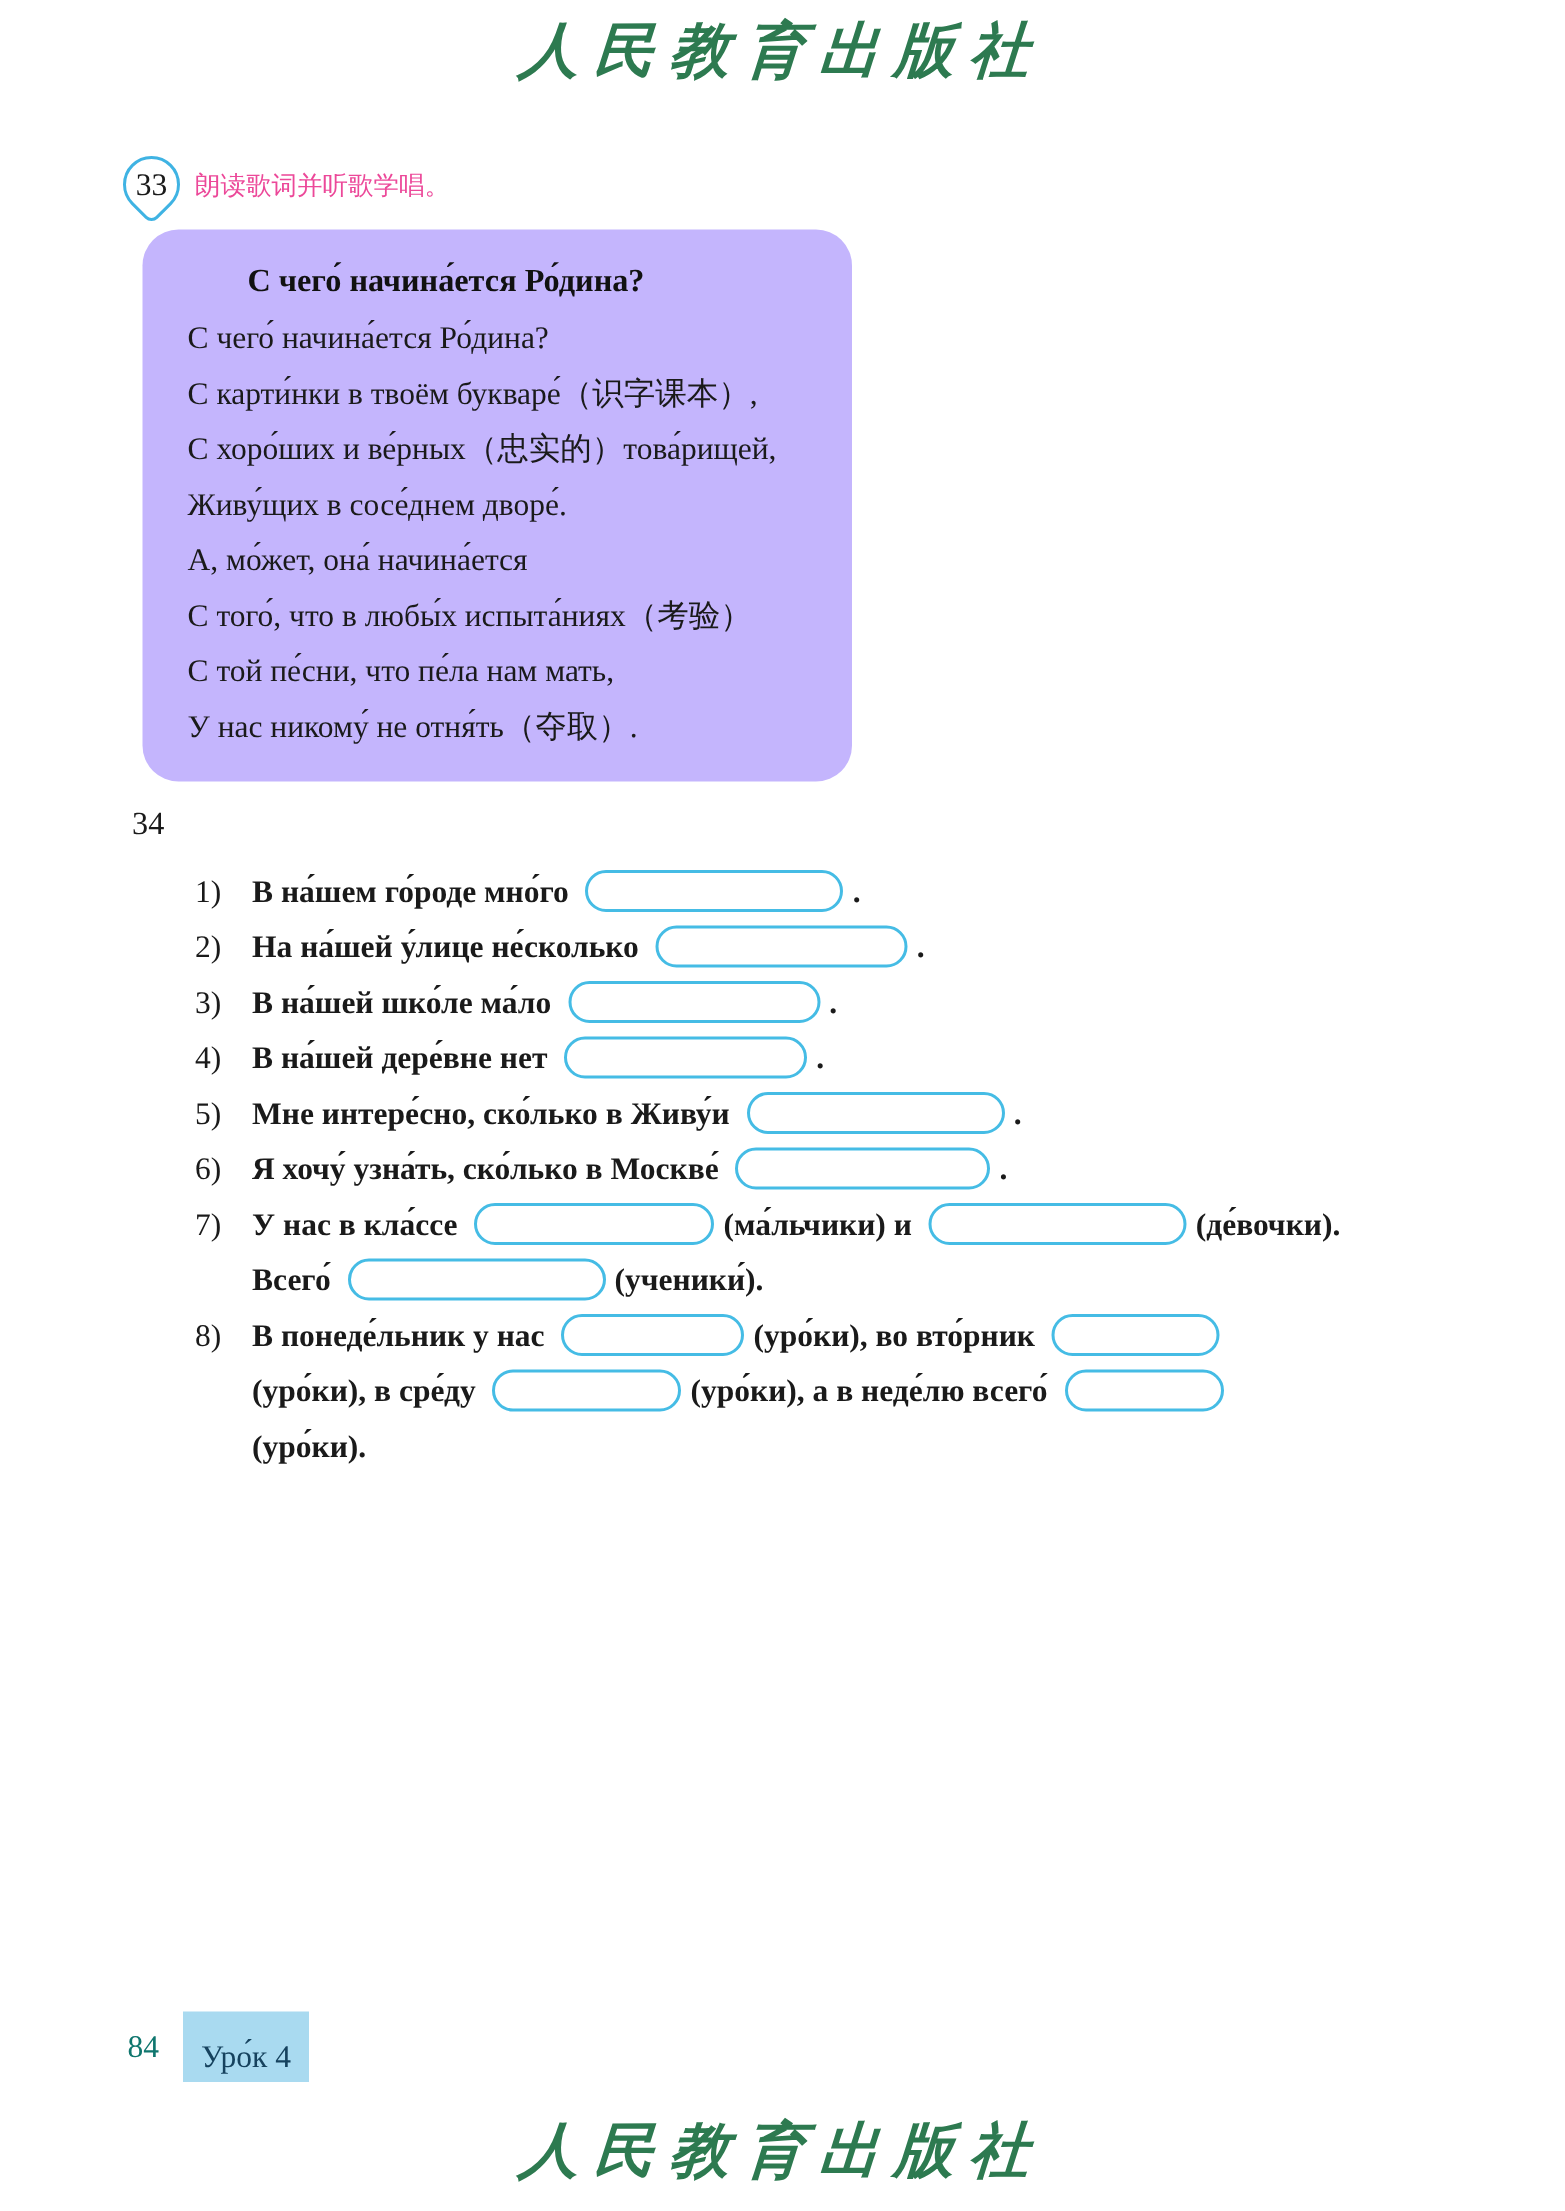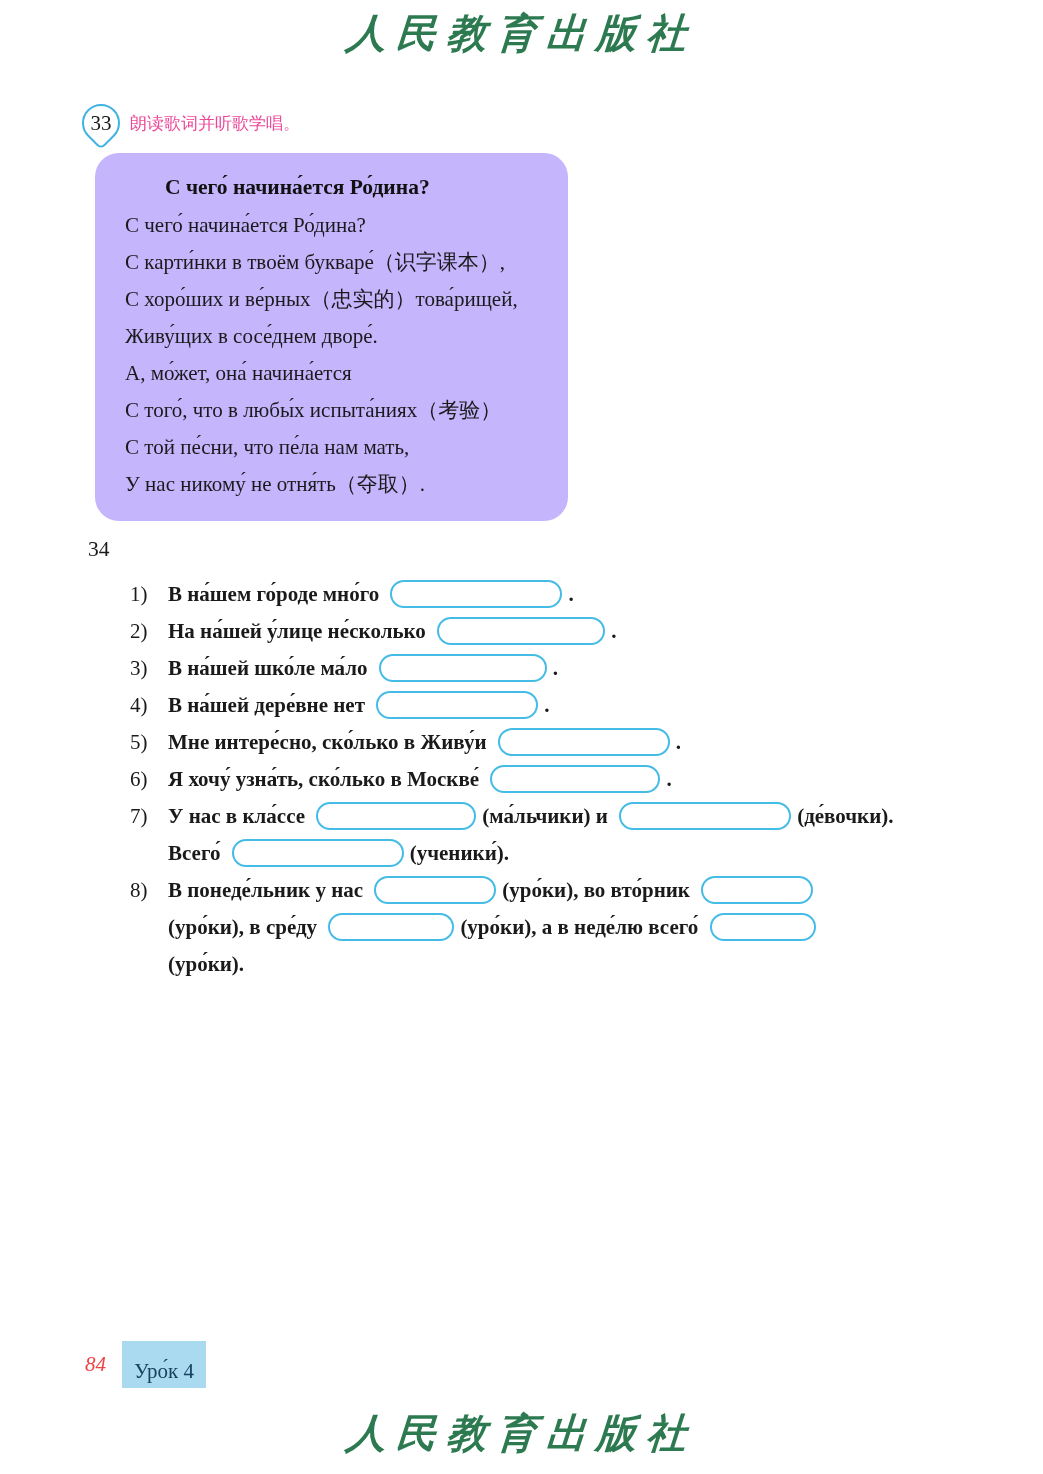--- a/index.html
+++ b/index.html
@@ -128,21 +128,21 @@
   
   .footer {
     position: absolute;
     left: 85px;
     top: 1341px;
     display: flex;
     align-items: center;
     gap: 16px;
     font-size: 21px;
   }
-  .page-num { color: #ef4444; font-style: italic; }
+  .page-num { color: #0f766e; }
   .lesson-label {
     background: #a9daf0;
     color: #16425e;
     padding: 18px 12px 4px 12px;
     font-size: 21px;
   }
 </style>
 </head>
 <body>
 

